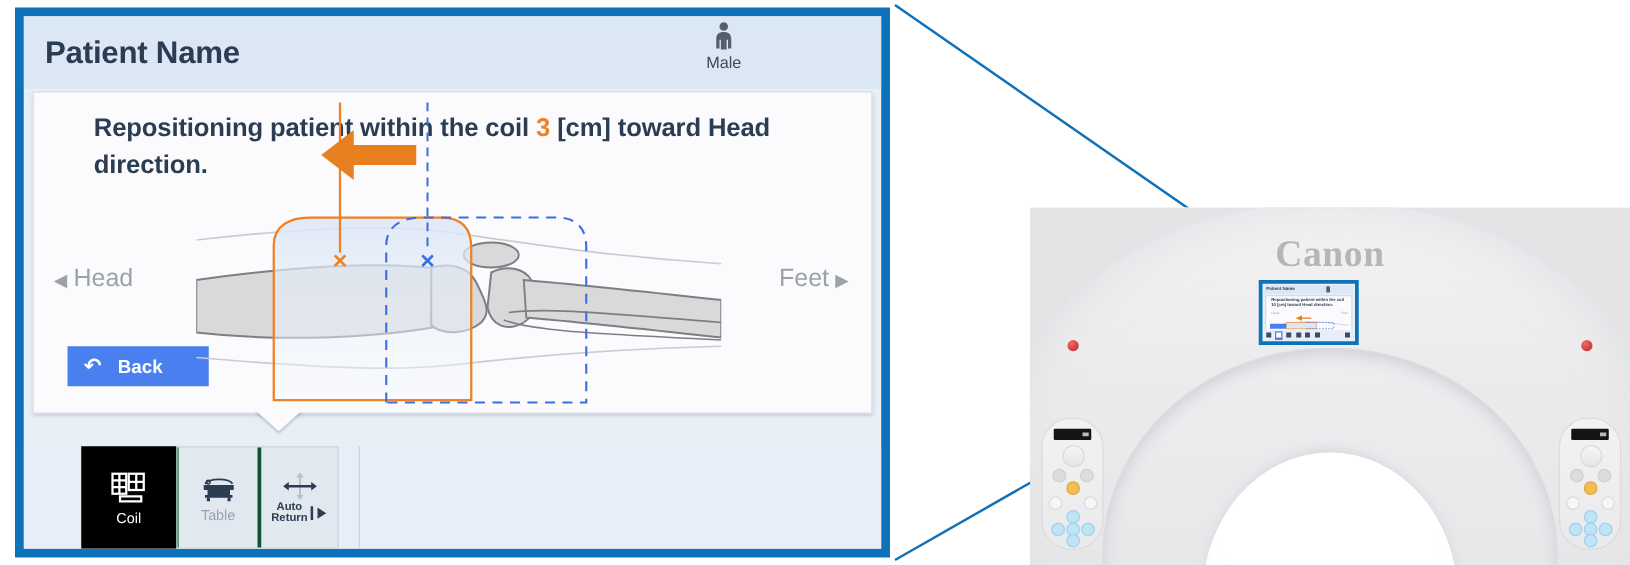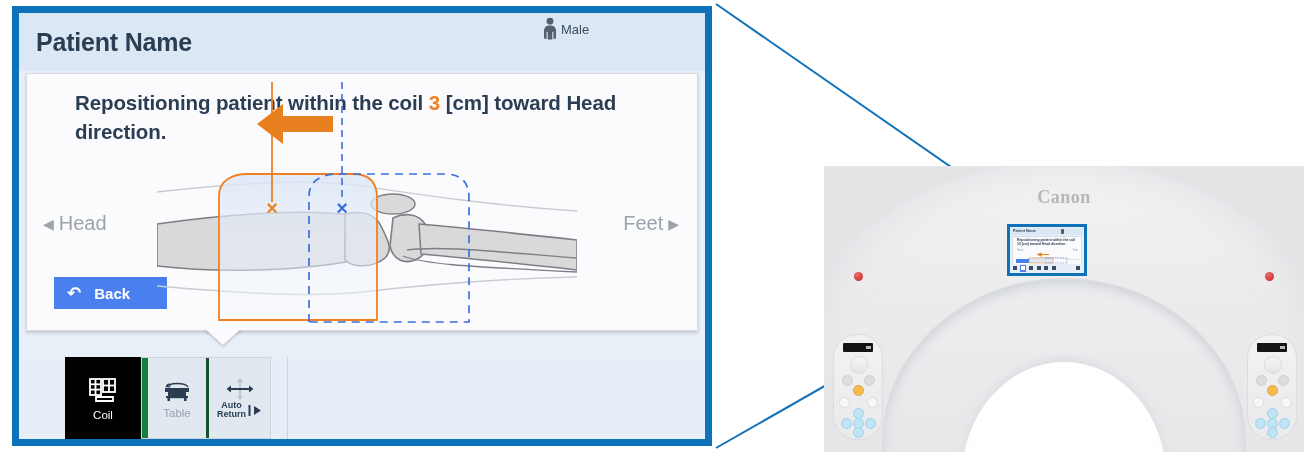--- a/index.html
+++ b/index.html
@@ -20,21 +20,21 @@
   #header{
     height:58px;flex:0 0 58px;background:#dbe7f4;
     display:flex;align-items:center;position:relative;
   }
   #patient-name{
     font-size:25px;font-weight:bold;color:#2b3d53;
     margin-left:17px;letter-spacing:-.2px;
   }
   #gender-block{
     position:absolute;left:520px;top:4px;width:80px;
-    display:flex;align-items:center;
+    display:flex;flex-direction:column;align-items:center;
   }
   #gender-label{font-size:13px;color:#3b4c60;margin-top:-1px;}
 
   
   #card-wrap{flex:1 1 auto;position:relative;}
   #card{
     position:absolute;left:7px;top:2px;right:7px;bottom:26px;
     background:#fbfbfd;border:1px solid #d6dbe2;
     box-shadow:0 2px 3px rgba(60,70,90,.22);
   }
@@ -78,21 +78,21 @@
     display:flex;flex-direction:column;align-items:center;justify-content:center;
     box-sizing:border-box;position:relative;
   }
   .tb-label{font-size:11.5px;color:#3c4d63;margin-top:3px;}
   #tb-patient{width:102px;border-right:1px solid #c9d4e0;}
   #tb-spacer1{width:46px;}
   #tb-coil{width:76px;background:#000000;}
   #tb-coil .tb-label{color:#ffffff;}
   #tb-group{display:flex;background:#e1e8f0;border:1px solid #cbd4de;}
   #tb-wave{width:80px;}
-  #tb-table{width:64px;border-left:6px solid #15803d;}
+  #tb-table{width:64px;border-left:1px solid #15803d;}
   #tb-table .tb-label{color:#97a3b2;}
   #tb-auto{width:64px;border-left:3px solid #14532d;}
   #tb-env{width:98px;background:#e1e8f0;border:1px solid #cbd4de;}
   #tb-spacer2{flex:1 1 auto;border-left:1px solid #c9d4e0;margin-left:16px;}
   #tb-setting{width:96px;}
   .autoret-label{font-size:9px;font-weight:bold;color:#2b3d53;line-height:1.05;text-align:center;}
   .autoret-row{display:flex;align-items:center;gap:2px;}
 
   
   #scanner{
@@ -129,21 +129,21 @@
     background:radial-gradient(ellipse at 50% 20%,#ffffff 60%,#fafafb 100%);
     box-shadow:0 -3px 8px rgba(205,210,216,.6);
   }
   #bore-notch{
     position:absolute;left:222px;top:190px;width:36px;height:12px;
     border-radius:50%;background:#e9e9eb;
   }
   #canon-logo{
     position:absolute;left:0;top:21px;width:480px;text-align:center;
     font-family:"Liberation Serif","DejaVu Serif",serif;
-    font-size:18px;font-weight:bold;color:#b6b6b6;letter-spacing:.5px;
+    font-size:30px;font-weight:bold;color:#b6b6b6;letter-spacing:.5px;
   }
 
   
   #inset{
     position:absolute;left:183px;top:58px;width:80px;height:52px;
     border:3px solid #0d72b9;background:#e9eff7;box-sizing:border-box;
     padding:1px;
   }
   #inset-head{height:7px;background:#dbe7f4;position:relative;}
   #inset-title{position:absolute;left:2px;top:0.5px;font-size:3.6px;font-weight:bold;color:#2b3d53;}

